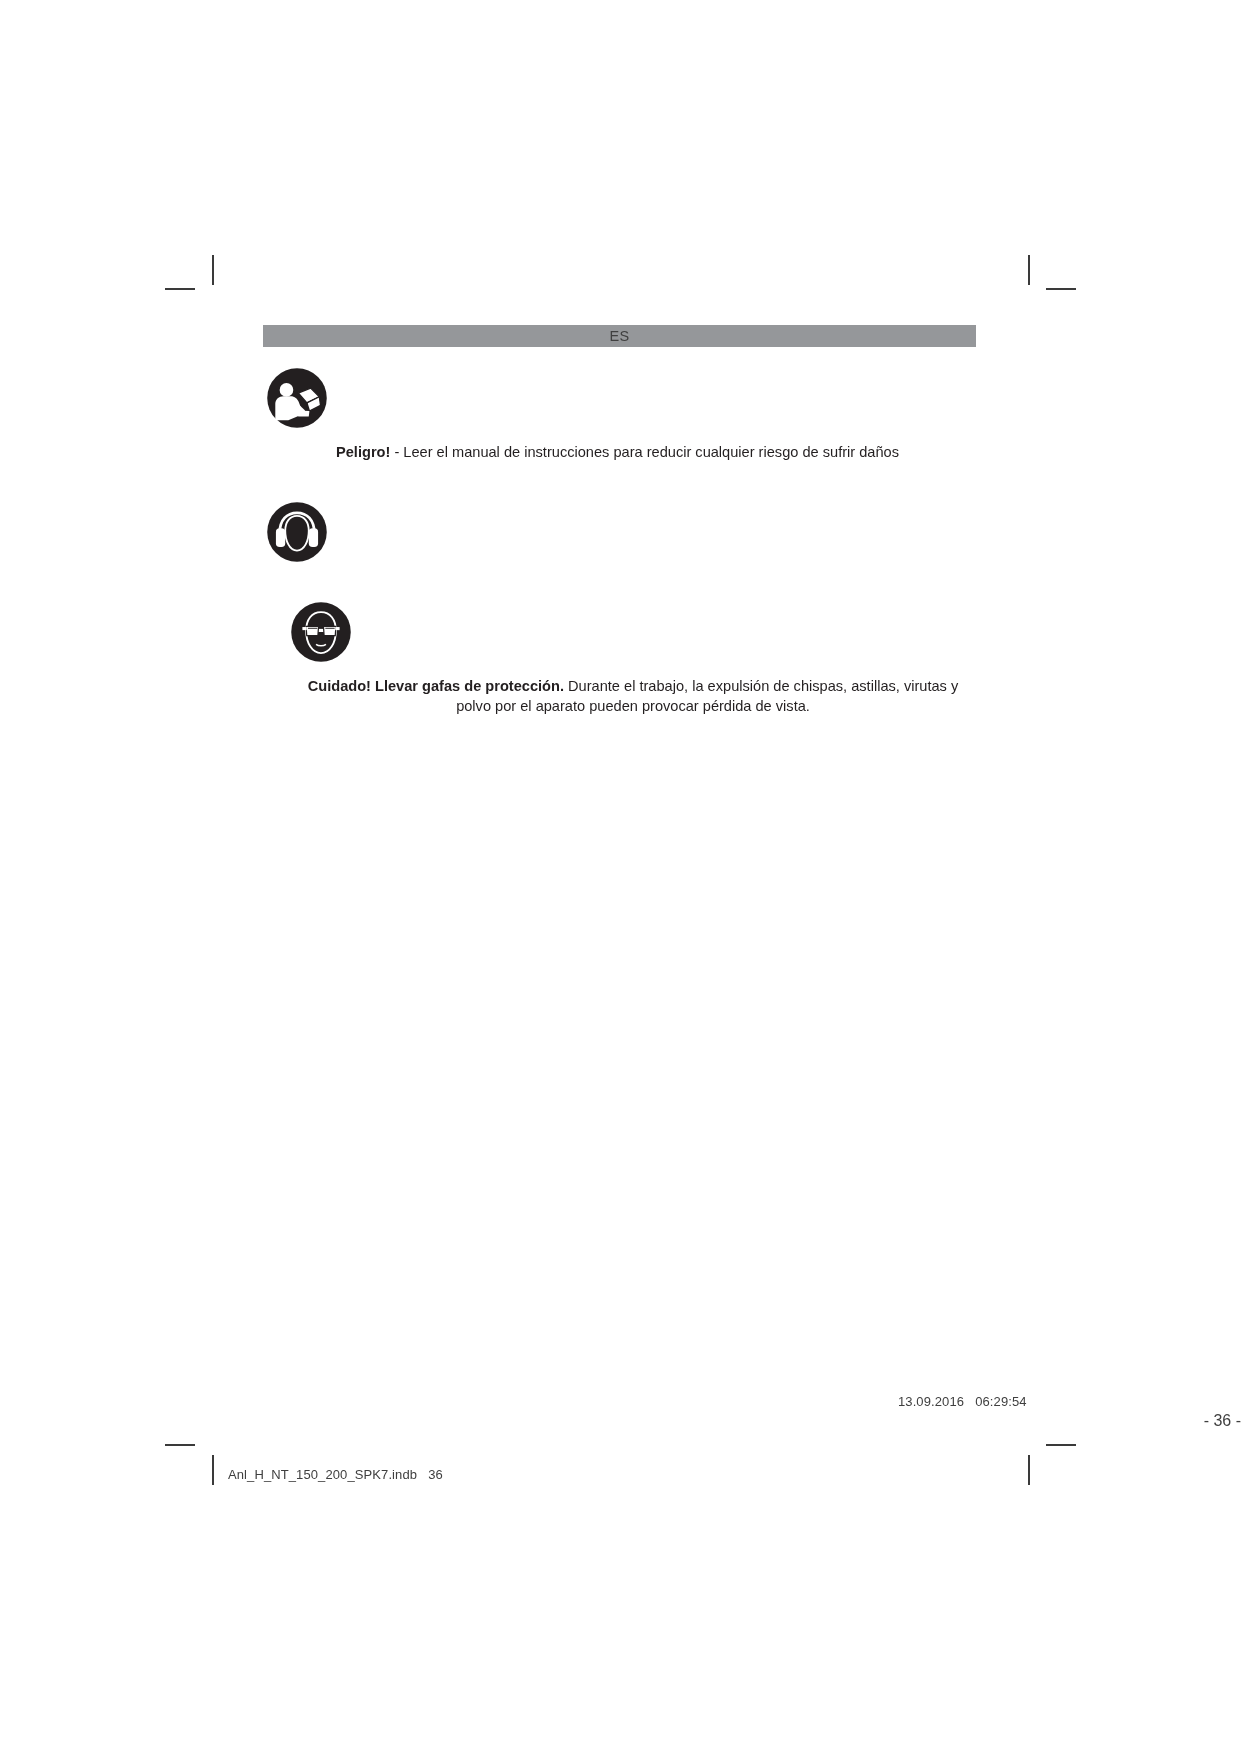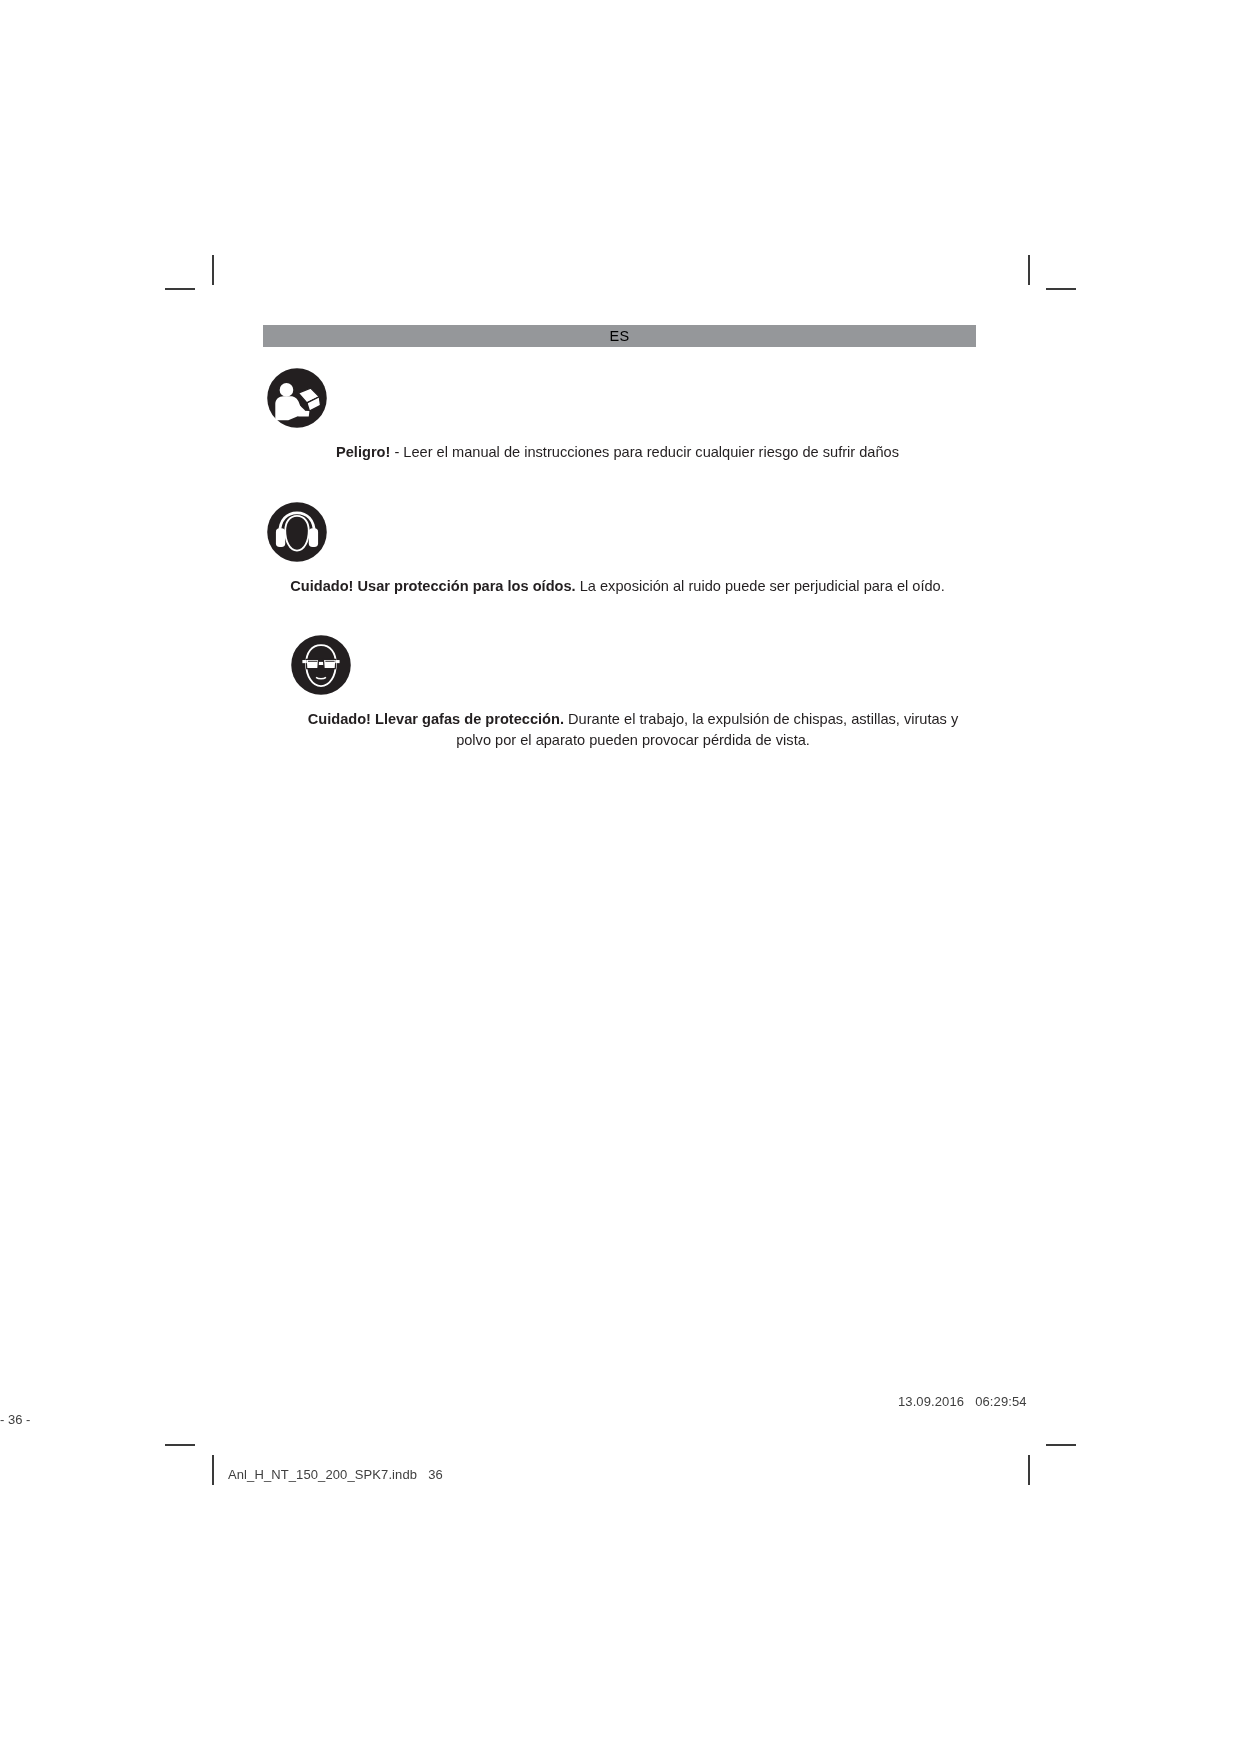--- a/index.html
+++ b/index.html
@@ -38,21 +38,21 @@
     position: absolute;
     left: 263px;
     top: 325px;
     width: 713px;
   }
 
   
   .lang-bar {
     height: 22px;
     background: #95979a;
-    color: #000000;
+    color: #404040;
     font-size: 14.5px;
     line-height: 22px;
     text-align: center;
     letter-spacing: 0.3px;
   }
 
   
   .warn-block { margin-top: 0; }
   .warn-block.b1 { padding-top: 20px; }
   .warn-block.b2 { padding-top: 38px; }
@@ -73,22 +73,22 @@
     text-align: center;
   }
   .warn-text b { font-weight: bold; }
 
   
   .page-number {
     position: absolute;
     left: 0;
     top: 1412px;
     width: 1241px;
-    text-align: left;
-    font-size: 13px;
+    text-align: right;
+    font-size: 16px;
     color: #3f3f3f;
   }
   .print-footer-left {
     position: absolute;
     left: 228px;
     top: 1467px;
     font-size: 13px;
     color: #3f3f3f;
     letter-spacing: 0.1px;
     white-space: pre;
@@ -145,23 +145,20 @@
       <circle cx="50" cy="50" r="48" fill="#231f20"></circle>
 
       <path d="M22 52 C22 30 34 19 50 19 C66 19 78 30 78 52" fill="none" stroke="#ffffff" stroke-width="4.5"></path>
 
       <rect x="16" y="44" width="15" height="30" rx="6" fill="#ffffff"></rect>
 
       <rect x="69" y="44" width="15" height="30" rx="6" fill="#ffffff"></rect>
 
       <path d="M50 24 C62 24 69 34 69 48 C69 64 62 80 50 80 C38 80 31 64 31 48 C31 34 38 24 50 24 Z" fill="#231f20" stroke="#ffffff" stroke-width="3"></path>
     </svg>
-    <p class="warn-text">
-      <b>Cuidado! Usar protección para los oídos.</b><span> La exposición al ruido puede ser perjudicial para el oído.</span>
-    </p>
   </div>
 
   <div class="warn-block b3">
     <svg class="pictogram" viewBox="0 0 100 100">
       <circle cx="50" cy="50" r="48" fill="#231f20"></circle>
 
       <path d="M50 18 C65 18 74 30 74 48 C74 68 64 84 50 84 C36 84 26 68 26 48 C26 30 35 18 50 18 Z" fill="#231f20" stroke="#ffffff" stroke-width="3"></path>
 
       <rect x="45" y="45" width="10" height="5" fill="#ffffff"></rect>
 

